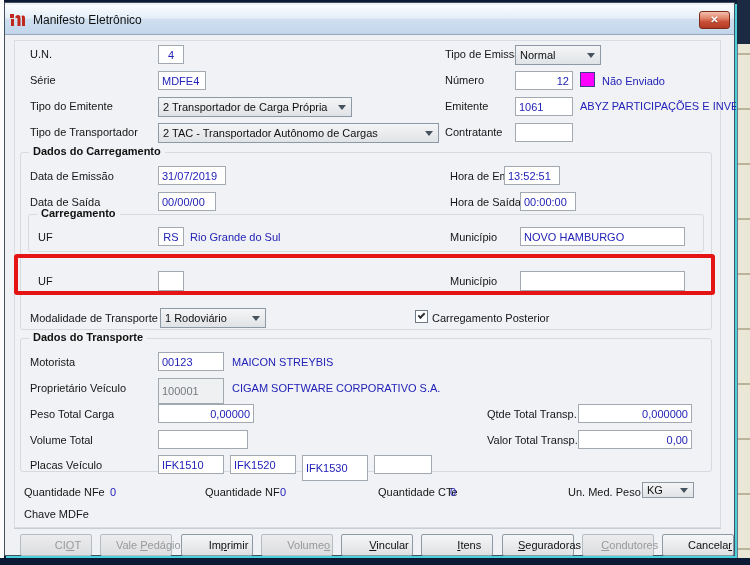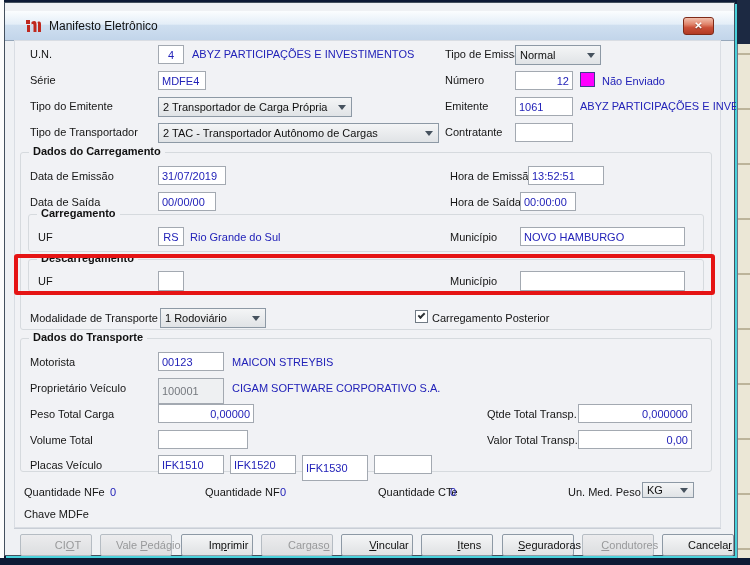--- a/index.html
+++ b/index.html
@@ -9,21 +9,21 @@
   .abs { position:absolute; }
 
   .left-strip { left:0; top:0; width:4px; height:558px; background:#fcfcfc; }
   .right-strip { left:737px; top:0; width:13px; height:558px; background:#ebe7d6; border-left:1px solid #6a7486;
     background-image:repeating-linear-gradient(180deg,#ebe7d6 0 53px,#bcb49a 53px 55px); }
   .right-strip-top { left:737px; top:0; width:13px; height:44px; background:#1c2942; }
 
   .dialog { left:4px; top:2px; width:731px; height:554px; background:#eff1f4;
     border:1px solid #44505e; box-shadow:2px 2px 0 #49d2dc; }
 
-  .titlebar { position:absolute; left:0; top:8px; right:0; height:30px; display:flex; align-items:center; padding:0 20px;
+  .titlebar { position:absolute; left:0; top:2px; right:0; height:30px; display:flex; align-items:center; padding:0 4px;
     background:linear-gradient(#fbfdfe,#e4eef8 45%,#cfdff0 50%,#c2d5ea); border-bottom:1px solid #96a7ba; }
   .title-text { margin-left:8px; font-size:12px; color:#101010; }
   .close-btn { margin-left:auto; width:31px; height:18px; border-radius:3px; cursor:pointer;
     background:linear-gradient(#f2c0ae,#e0836a 40%,#ca5038 60%,#b23a24); border:1px solid #7e2a18;
     color:#fff; font-size:10px; font-weight:bold; display:flex; align-items:center; justify-content:center;
     text-shadow:0 1px 1px rgba(0,0,0,.4); }
 
   .panel { left:14px; top:40px; width:707px; height:488px; background:#f1f2f5; border:1px solid #d9dde3; }
 
   .lbl { position:absolute; font-size:11px; color:#151515; white-space:nowrap; }
@@ -81,21 +81,20 @@
       </div>
     </div>
   </div>
 
   <div class="abs panel"></div>
 
   <span class="lbl" style="left:30px;top:48px">U.N.</span>
   <div class="field center" style="left:158px;top:45px;width:26px;height:19px">
       <span>4</span>
     </div>
-  <span class="desc" style="left:192px;top:48px;width:246px">ABYZ PARTICIPAÇÕES E INVESTIMENTOS</span>
   <span class="lbl" style="left:445px;top:48px">Tipo de Emissão</span>
   <div class="combo" style="left:515px;top:45px;width:86px;height:20px">
     <span>Normal</span>
     <span class="arrow"></span>
   </div>
 
   <span class="lbl" style="left:30px;top:74px">Série</span>
   <div class="field" style="left:158px;top:71px;width:48px;height:19px">
       <span>MDFE4</span>
     </div>
@@ -128,21 +127,21 @@
     </div>
 
   <div class="group" style="left:20px;top:152px;width:692px;height:178px">
     <span class="group-title">Dados do Carregamento</span>
   </div>
   <span class="lbl" style="left:30px;top:170px">Data de Emissão</span>
   <div class="field" style="left:158px;top:166px;width:68px;height:19px">
       <span>31/07/2019</span>
     </div>
   <span class="lbl" style="left:450px;top:170px">Hora de Emissão</span>
-  <div class="field" style="left:528px;top:166px;width:76px;height:19px">
+  <div class="field" style="left:504px;top:166px;width:56px;height:19px">
       <span>13:52:51</span>
     </div>
   <span class="lbl" style="left:30px;top:196px">Data de Saída</span>
   <div class="field" style="left:158px;top:192px;width:58px;height:19px">
       <span>00/00/00</span>
     </div>
   <span class="lbl" style="left:450px;top:196px">Hora de Saída</span>
   <div class="field" style="left:520px;top:192px;width:56px;height:19px">
       <span>00:00:00</span>
     </div>
@@ -153,23 +152,20 @@
   <span class="lbl" style="left:38px;top:231px">UF</span>
   <div class="field center" style="left:158px;top:227px;width:26px;height:19px">
       <span>RS</span>
     </div>
   <span class="desc" style="left:190px;top:231px">Rio Grande do Sul</span>
   <span class="lbl" style="left:450px;top:231px">Município</span>
   <div class="field" style="left:520px;top:227px;width:165px;height:19px">
       <span>NOVO HAMBURGO</span>
     </div>
 
-  <div class="group" style="left:28px;top:259px;width:676px;height:33px">
-    <span class="group-title">Descarregamento</span>
-  </div>
   <span class="lbl" style="left:38px;top:275px">UF</span>
   <div class="field center" style="left:158px;top:271px;width:26px;height:20px">
       <span></span>
     </div>
   <span class="lbl" style="left:450px;top:275px">Município</span>
   <div class="field" style="left:520px;top:271px;width:165px;height:20px">
       <span></span>
     </div>
 
   <div class="red-box" style="left:14px;top:254px;width:701px;height:41px"></div>
@@ -246,21 +242,21 @@
     <div class="btn disabled">
         <span><span>CI</span><span class="key">O</span><span>T</span></span>
       </div>
     <div class="btn disabled">
         <span><span>Vale </span><span class="key">P</span><span>edágio</span></span>
       </div>
     <div class="btn">
         <span><span>Im</span><span class="key">p</span><span>rimir</span></span>
       </div>
     <div class="btn disabled">
-        <span><span>Cargas</span><span class="key">o</span><span></span></span>
+        <span><span>Volume</span><span class="key">o</span><span></span></span>
       </div>
     <div class="btn">
         <span><span></span><span class="key">V</span><span>incular</span></span>
       </div>
     <div class="btn">
         <span><span></span><span class="key">I</span><span>tens</span></span>
       </div>
     <div class="btn">
         <span><span></span><span class="key">S</span><span>eguradoras</span></span>
       </div>

